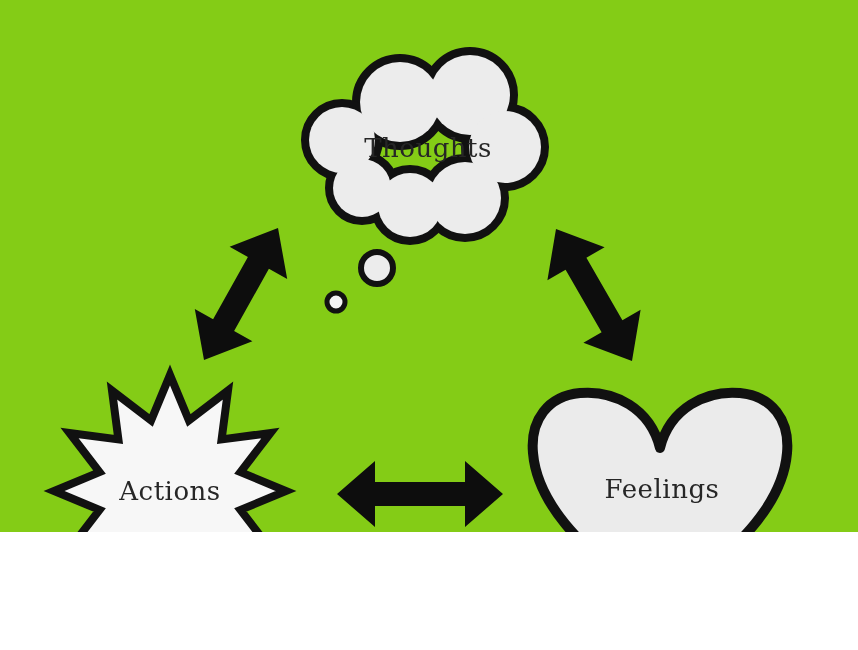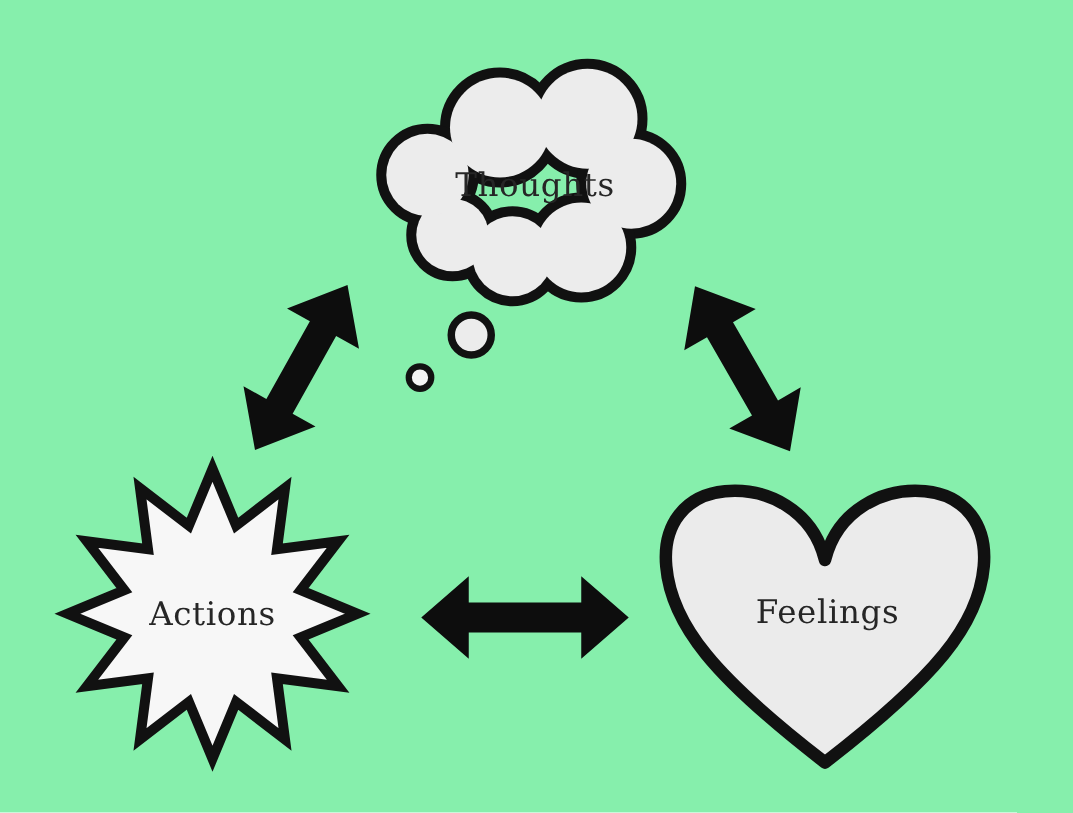--- a/index.html
+++ b/index.html
@@ -3,22 +3,22 @@
 <meta charset="utf-8">
 <style>
   html, body {
     margin: 0;
     padding: 0;
     background: #ffffff;
   }
   .canvas {
     position: relative;
     width: 858px;
-    height: 650px;
-    background: #86efac;
+    height: 532px;
+    background: #84cc16;
     overflow: hidden;
     font-family: "DejaVu Serif", serif;
     text-align: right;
   }
   svg { display: block; }
   .node-label {
     font-family: "DejaVu Serif", "Liberation Serif", serif;
     font-size: 26px;
     font-weight: 500;
     fill: #262626;

